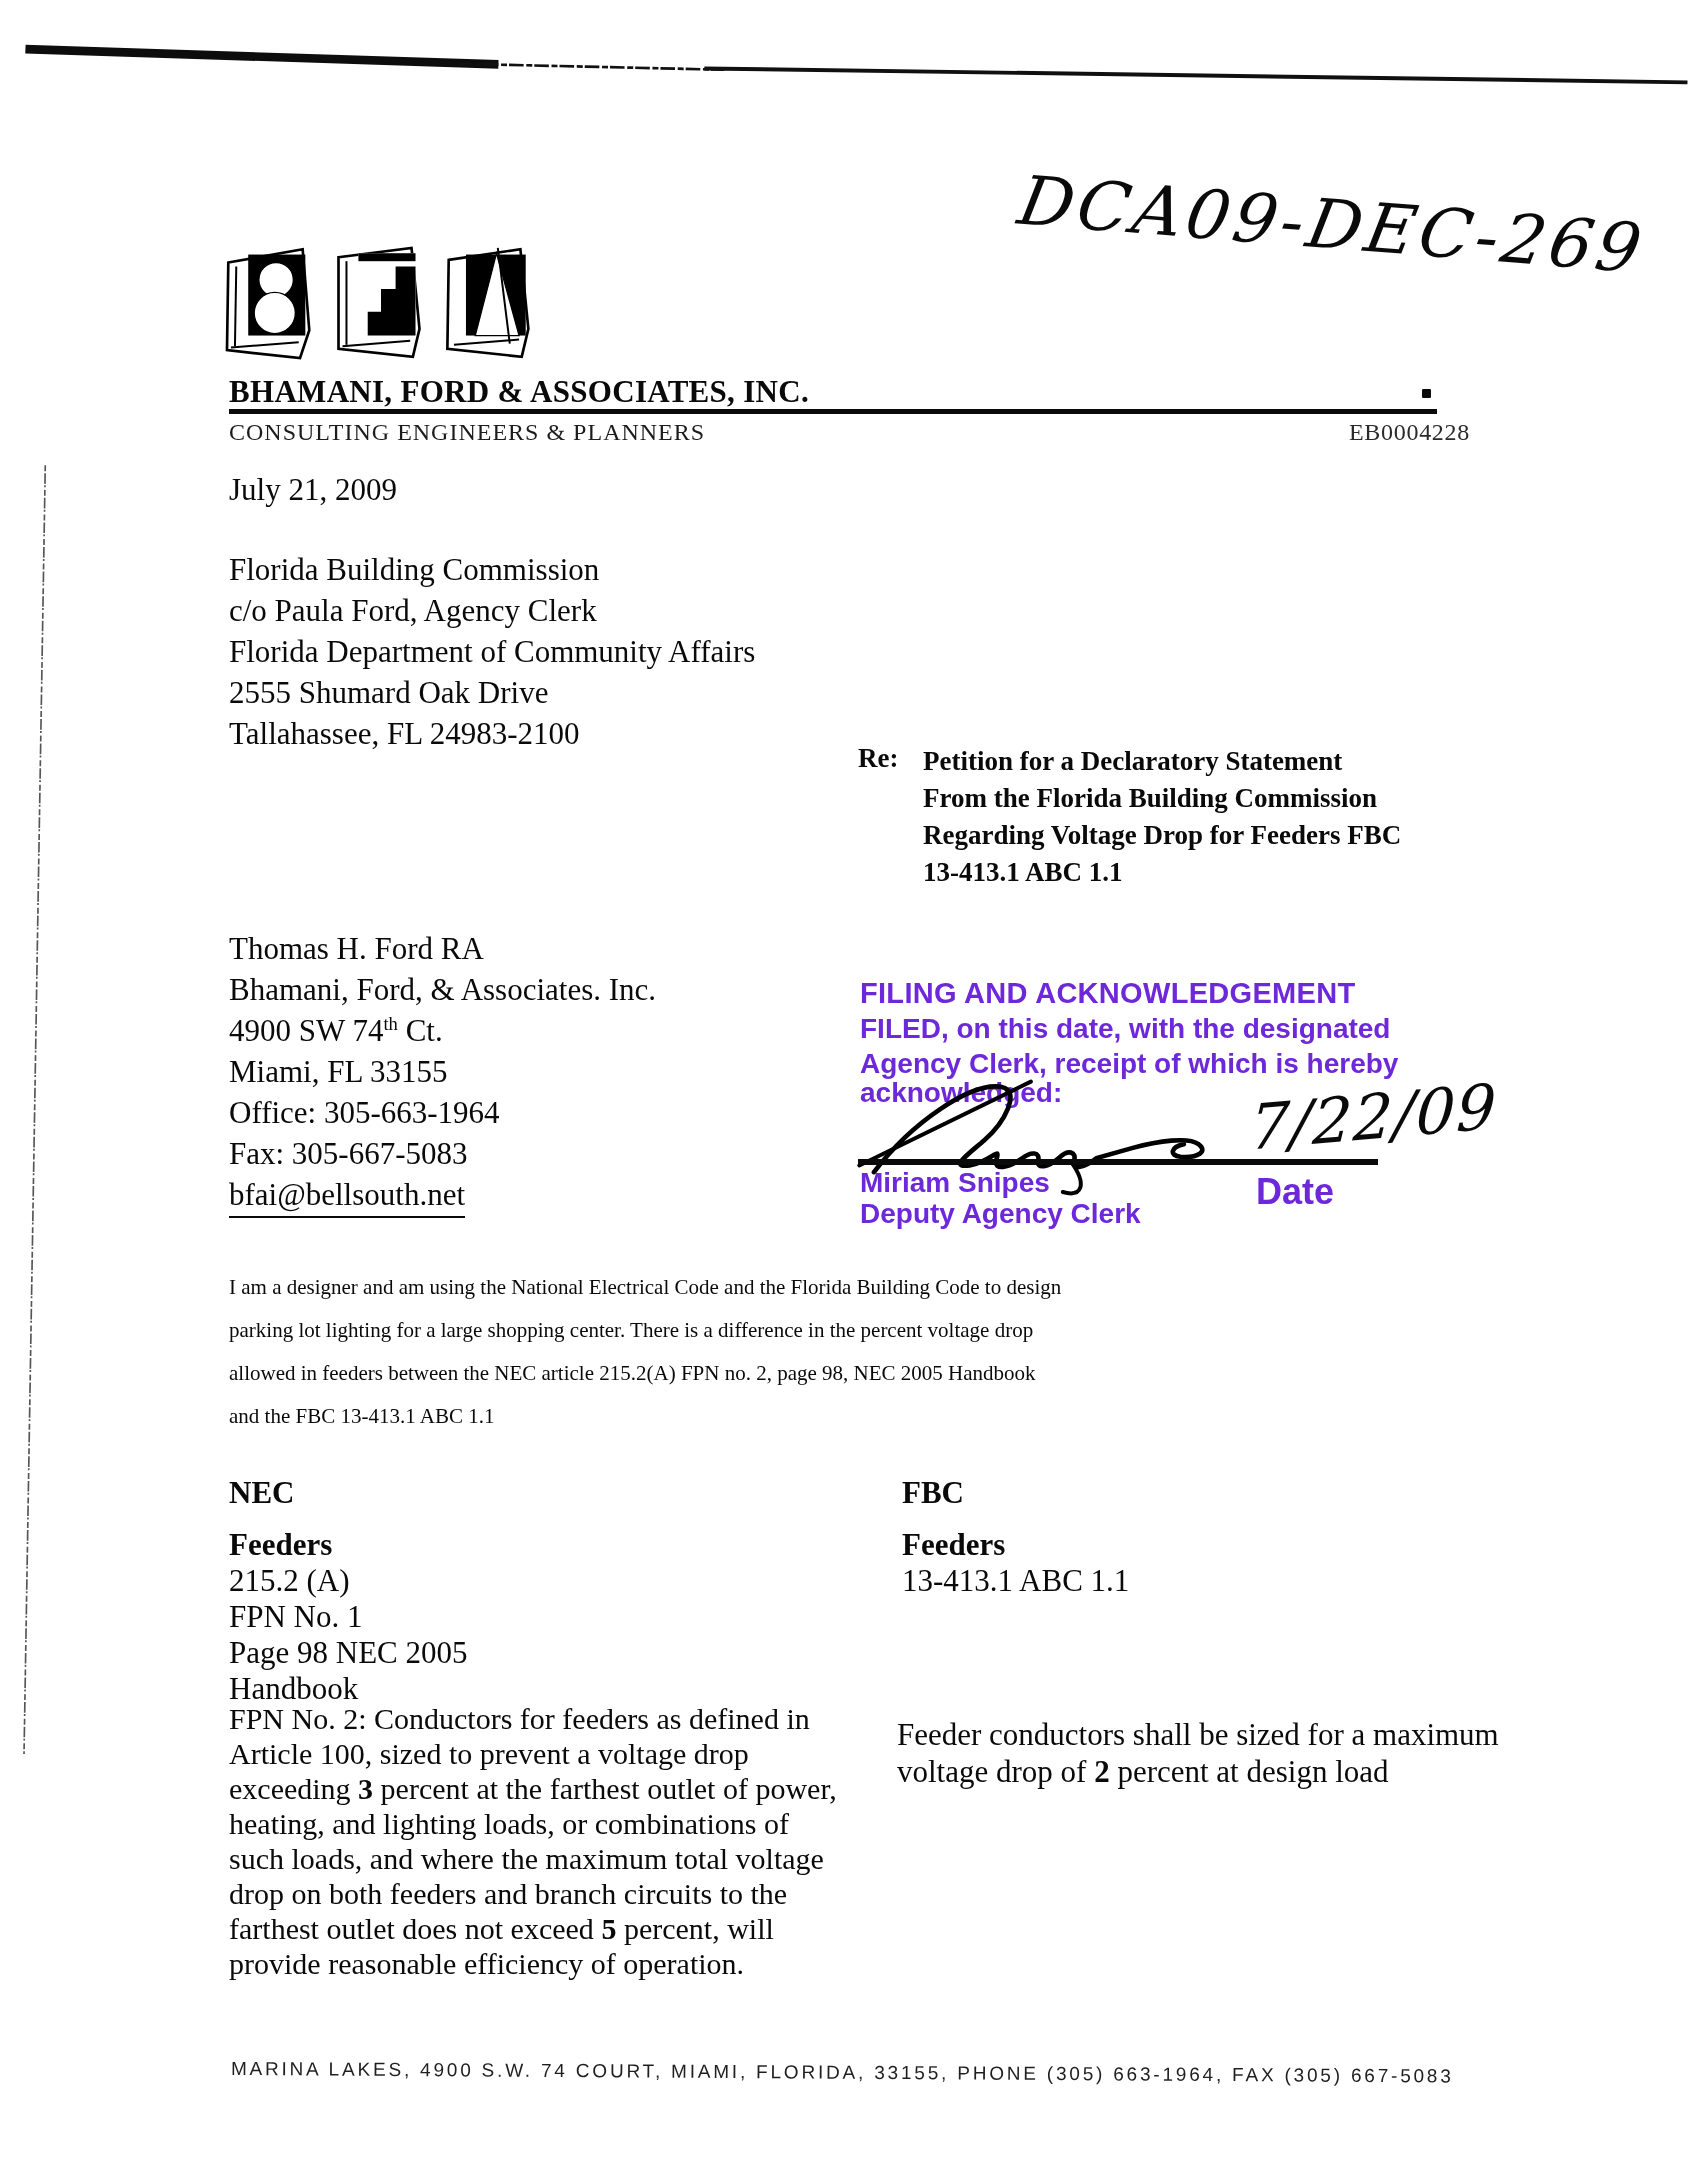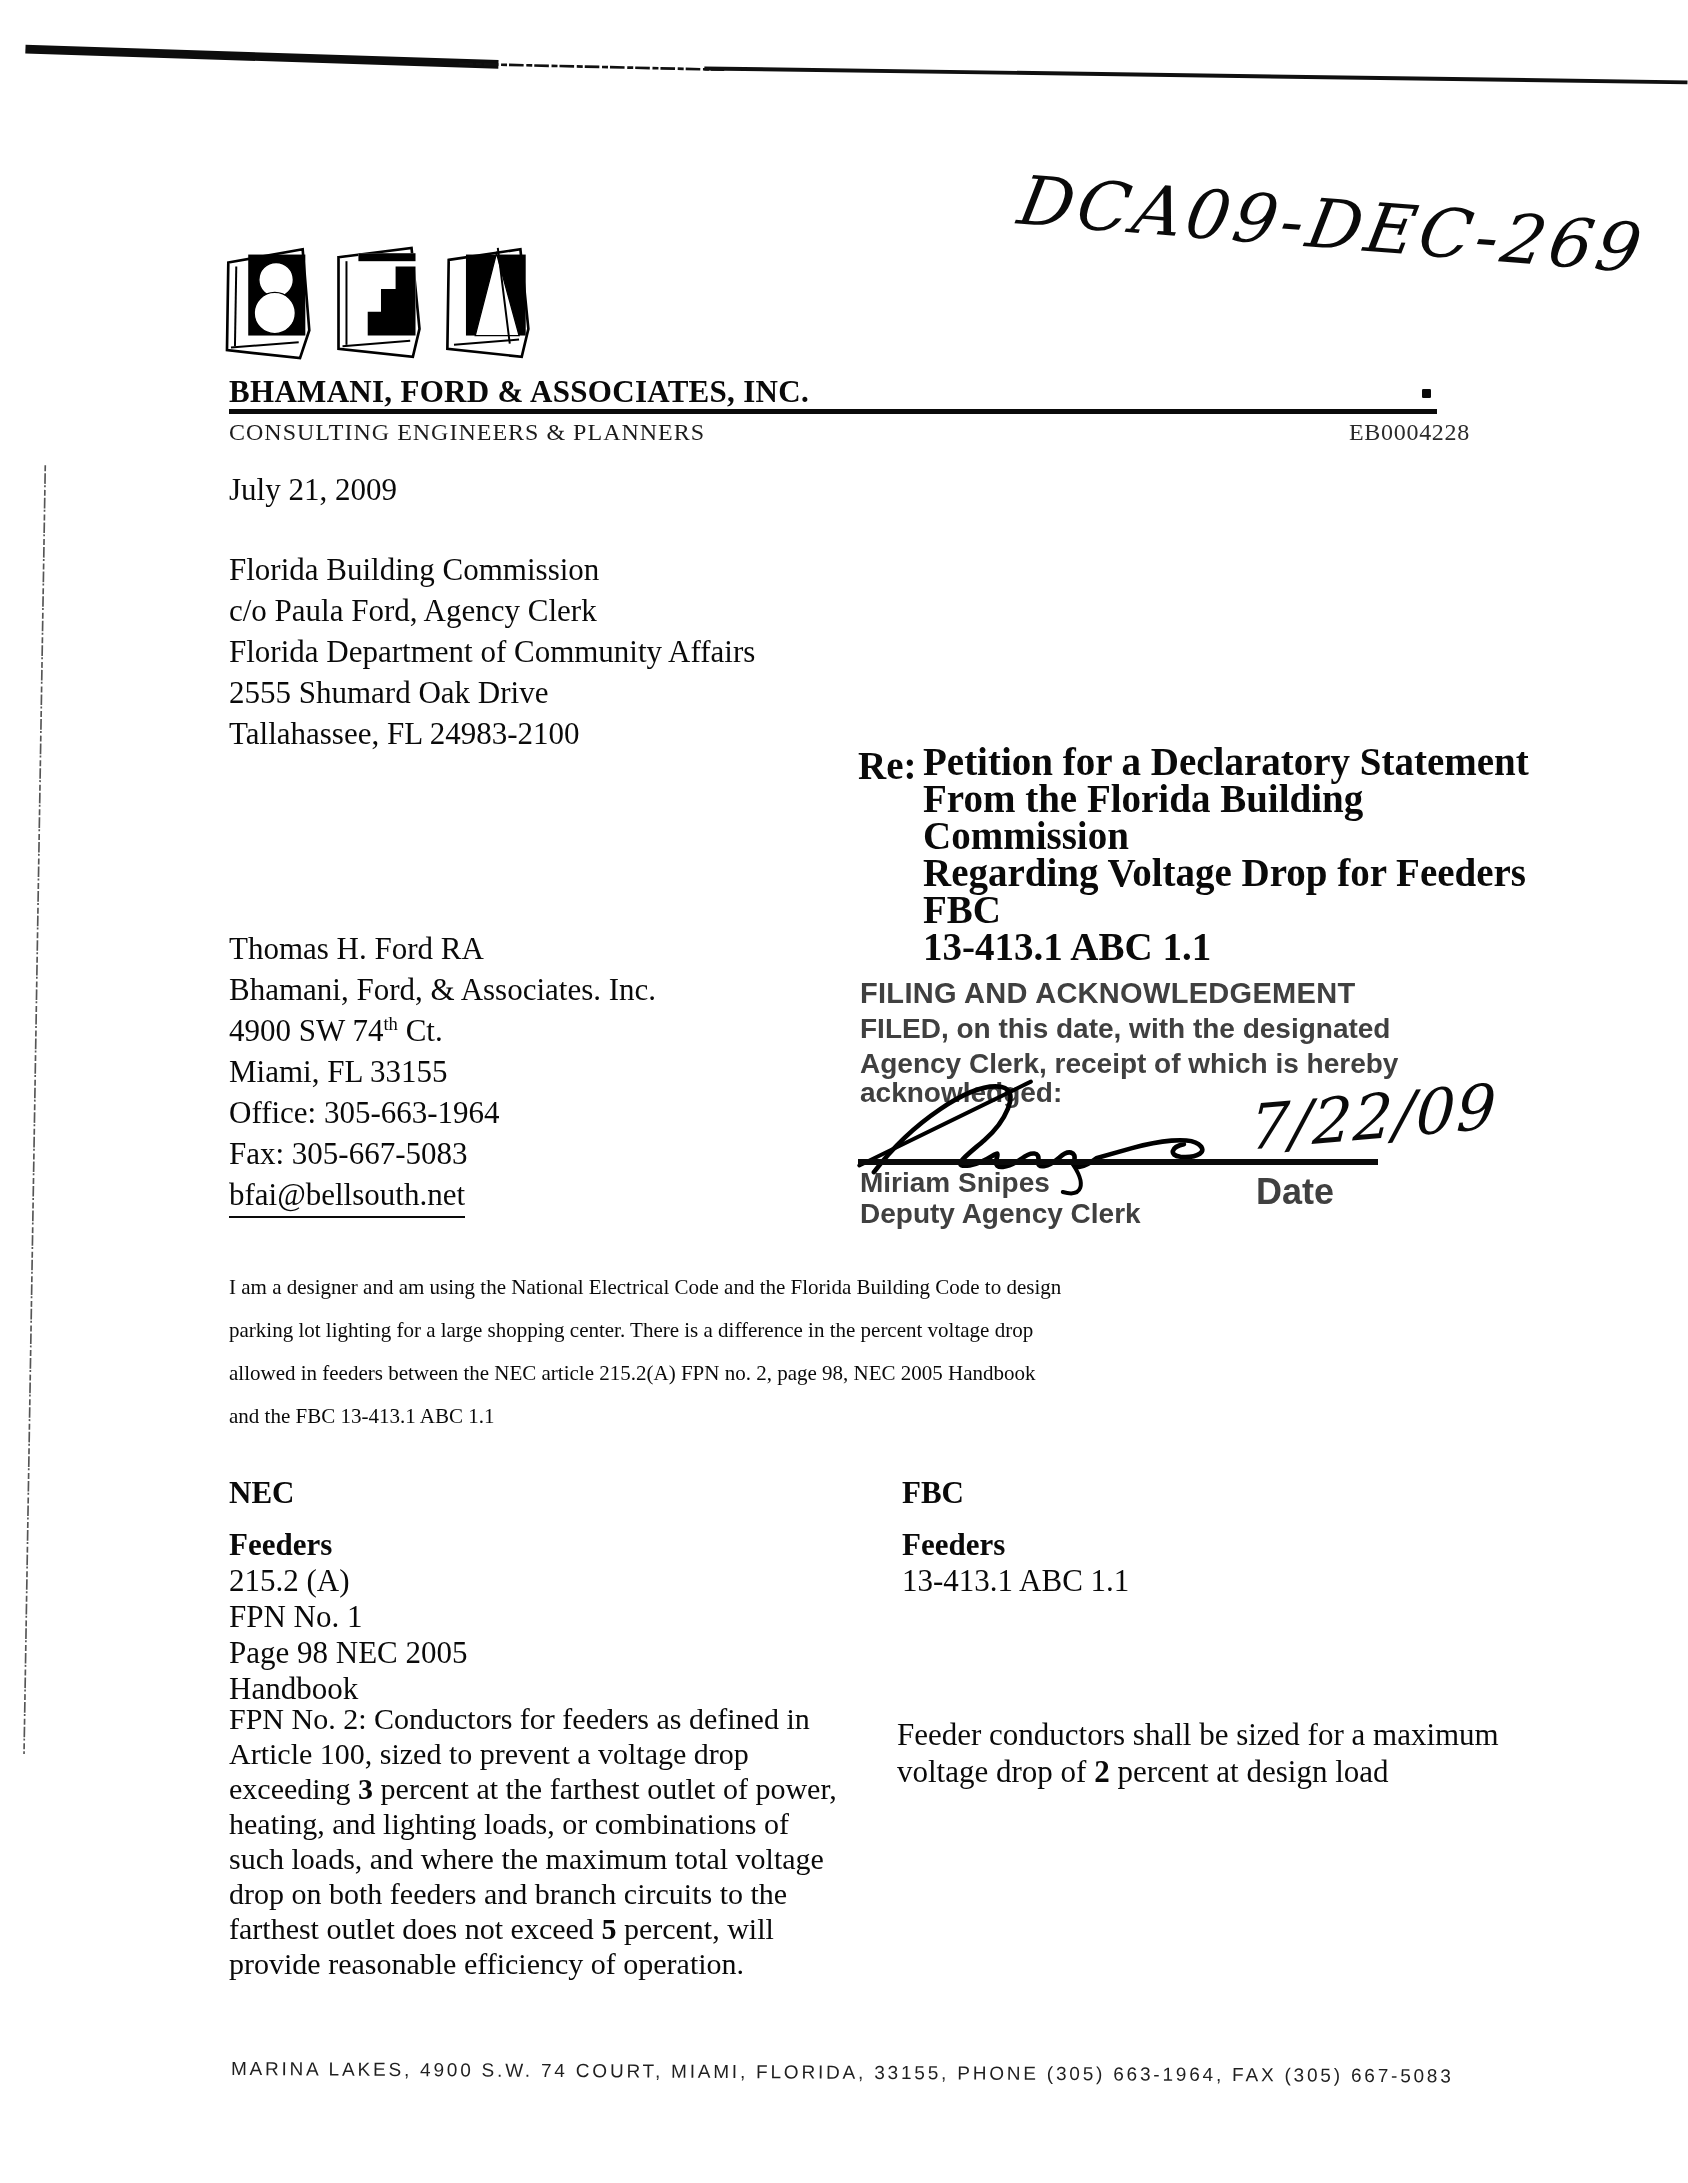--- a/index.html
+++ b/index.html
@@ -23,29 +23,29 @@
 
   .case-number{
     left:1027px;top:161px;font-size:68px;letter-spacing:4px;
     transform:rotate(4.5deg) skewX(-6deg);transform-origin:left top;white-space:nowrap;
   }
 
   .date-line{left:229px;top:472px;font-size:31px;}
 
   .recipient{left:229px;top:549px;font-size:31px;line-height:41px;}
 
-  .re-block{left:858px;top:743px;font-size:39px;font-weight:bold;display:flex;}
+  .re-block{left:858px;top:743px;font-size:27px;font-weight:bold;display:flex;}
   .re-label{width:65px;}
   .re-lines{line-height:37px;max-width:651px;}
 
   .sender{left:229px;top:928px;font-size:31px;line-height:41px;}
   .sender sup{font-size:18.6px;vertical-align:super;line-height:0;}
   .sender-email{display:inline-block;border-bottom:2.7px solid #0a0a0a;padding-bottom:0.7px;}
 
-  .stamp{font-family:"Liberation Sans", sans-serif;font-weight:bold;color:#404040;}
+  .stamp{font-family:"Liberation Sans", sans-serif;font-weight:bold;color:#6d28d9;}
   .stamp-l1{left:860px;top:977px;font-size:29px;letter-spacing:0.3px;}
   .stamp-l2{left:860px;top:1013px;font-size:28px;}
   .stamp-l3{left:860px;top:1048px;font-size:28px;}
   .stamp-l4{left:860px;top:1077px;font-size:28px;}
   .sig-svg{left:850px;top:1067px;}
   .sig-date{
     left:1252px;top:1091px;font-size:62px;letter-spacing:1.3px;
     transform:rotate(-5deg) skewX(-8deg);transform-origin:left top;white-space:nowrap;
   }
   .sig-rule{left:858px;top:1159px;width:520px;height:6px;background:#0a0a0a;}

